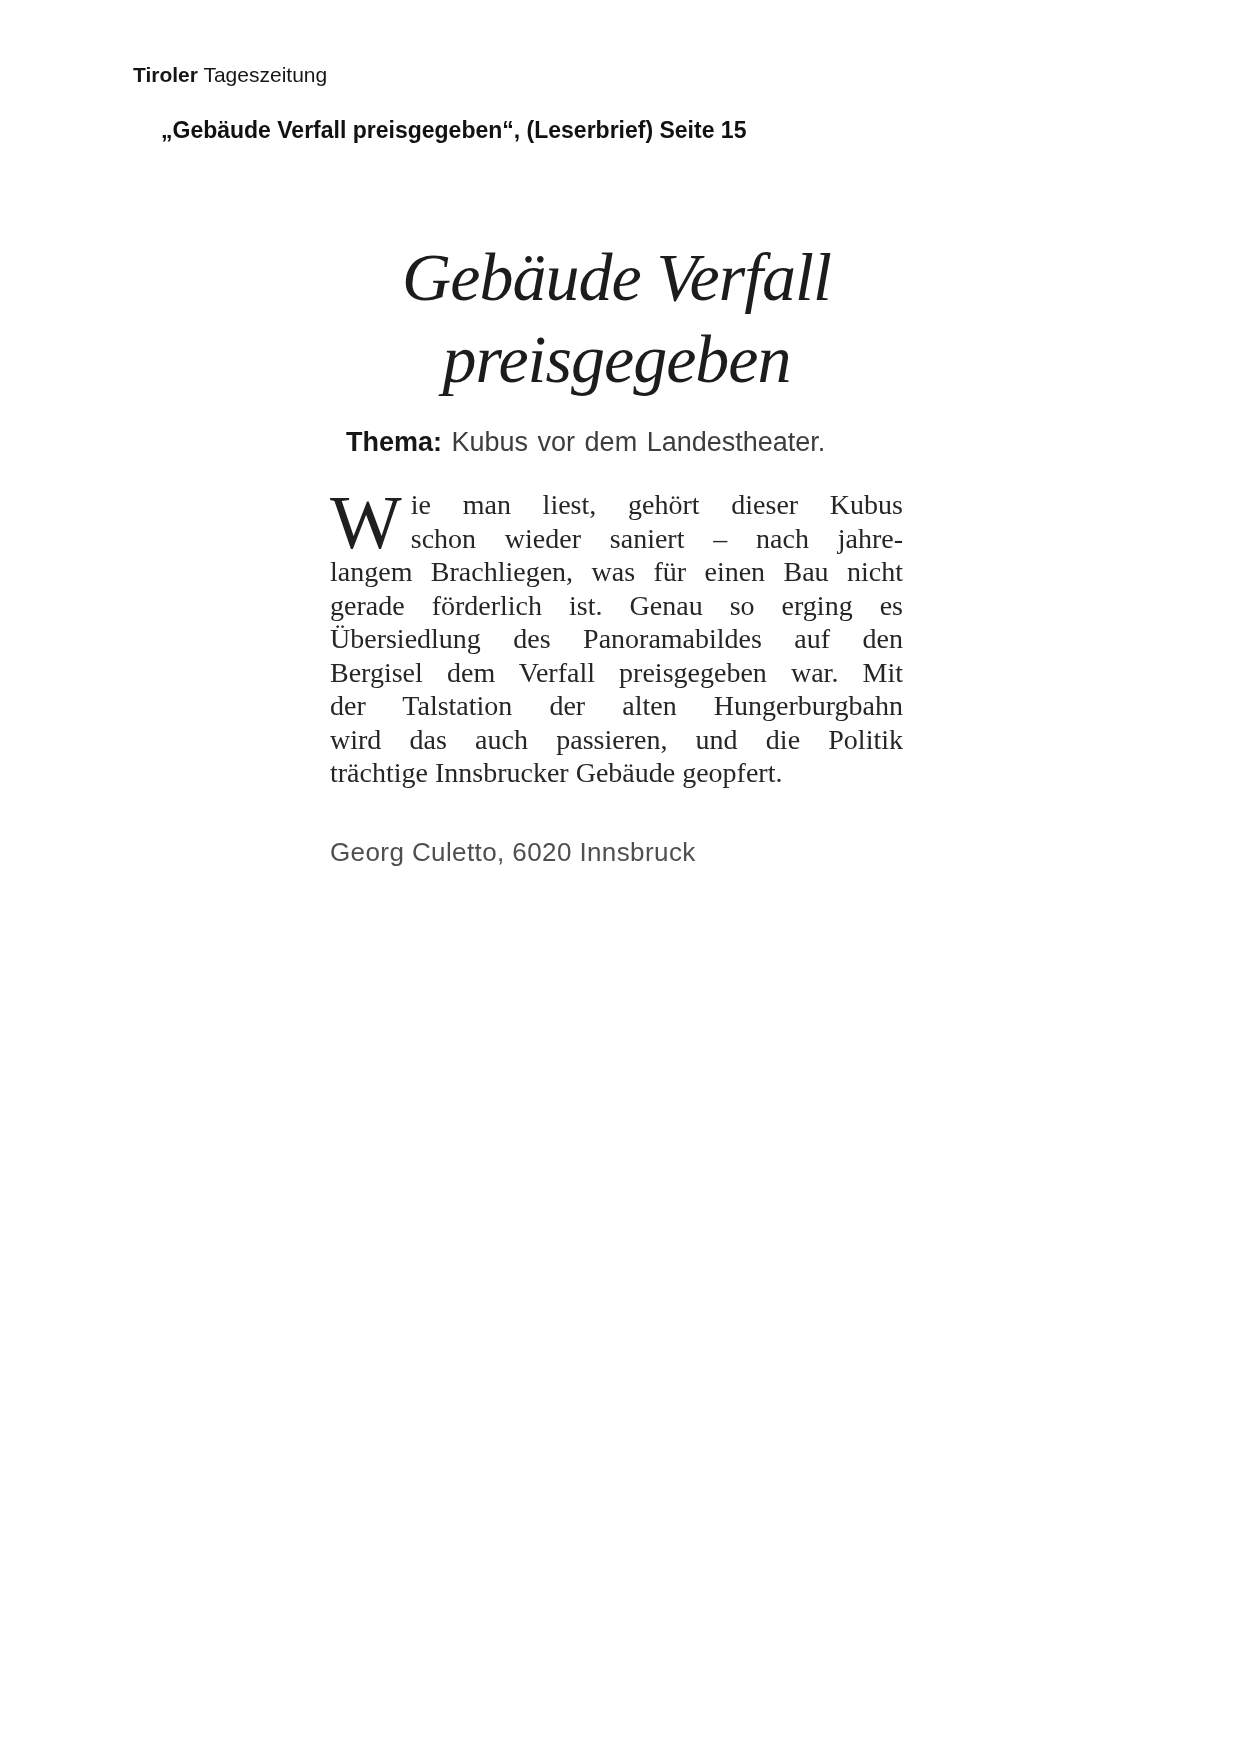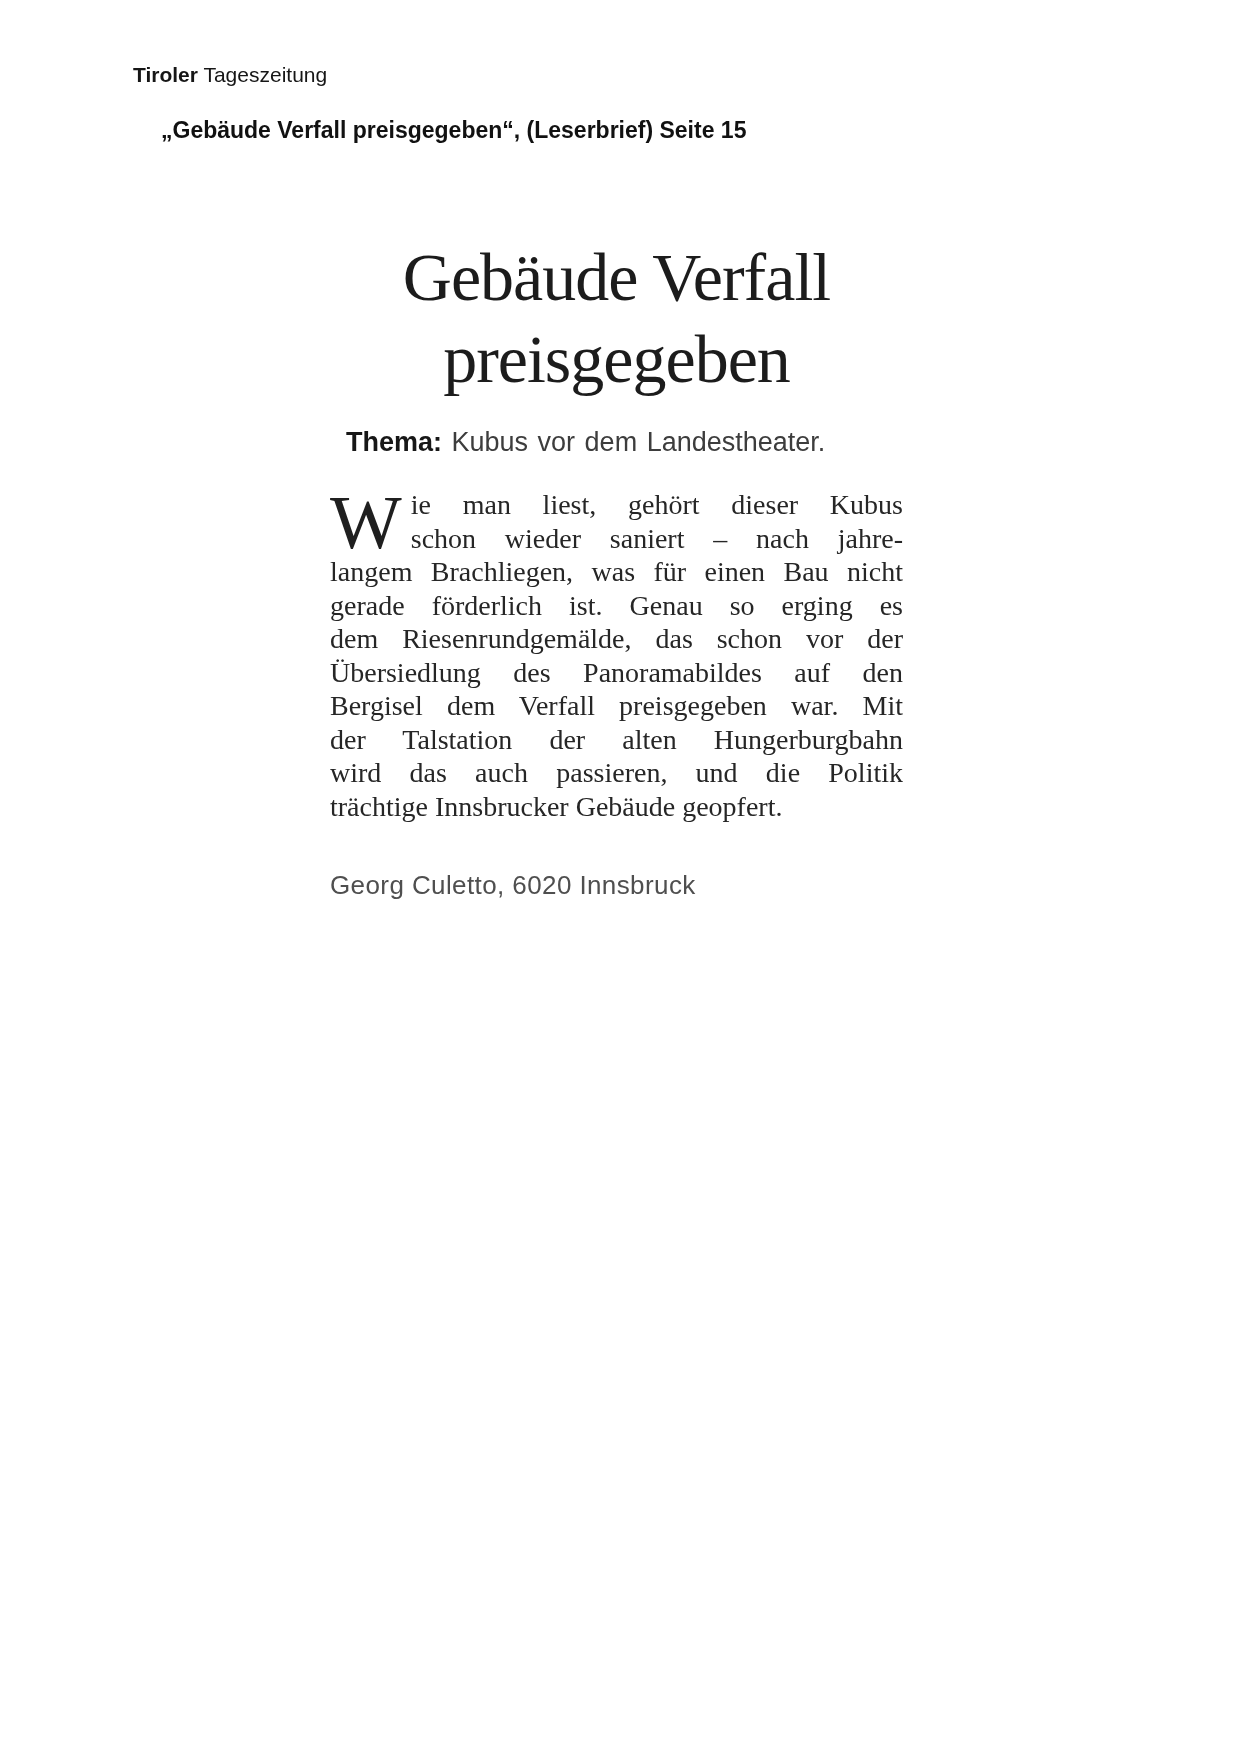--- a/index.html
+++ b/index.html
@@ -51,20 +51,21 @@
 
   .headline {
     font-family: "Liberation Serif", serif;
     font-weight: normal;
     font-size: 68px;
     line-height: 82px;
     text-align: center;
     color: #1c1c1c;
     letter-spacing: -1px;
     margin: 0 0 26px 0;
+    font-style: italic;
   }
 
   .topic-line {
     font-size: 27px;
     line-height: 32px;
     color: #3d3d3d;
     word-spacing: 2px;
     margin: 0 0 30px 0;
     white-space: nowrap;
   }
@@ -136,21 +137,20 @@
     <div class="topic-line">
       <span class="topic-label">Thema:</span><span> Kubus vor dem Landestheater.</span>
     </div>
 
     <div class="article-body">
       <span class="dropcap">W</span>
       <div class="body-line">ie man liest, gehört dieser Kubus</div>
       <div class="body-line">schon wieder saniert – nach jahre-</div>
       <div class="body-line">langem Brachliegen, was für einen Bau nicht</div>
       <div class="body-line">gerade förderlich ist. Genau so erging es</div>
-      <div class="body-line">dem Riesenrundgemälde, das schon vor der</div>
       <div class="body-line">Übersiedlung des Panoramabildes auf den</div>
       <div class="body-line">Bergisel dem Verfall preisgegeben war. Mit</div>
       <div class="body-line">der Talstation der alten Hungerburgbahn</div>
       <div class="body-line">wird das auch passieren, und die Politik</div>
       <div class="body-line last">trächtige Innsbrucker Gebäude geopfert.</div>
     </div>
 
     <div class="byline">Georg Culetto, 6020 Innsbruck</div>
 
   </div>

